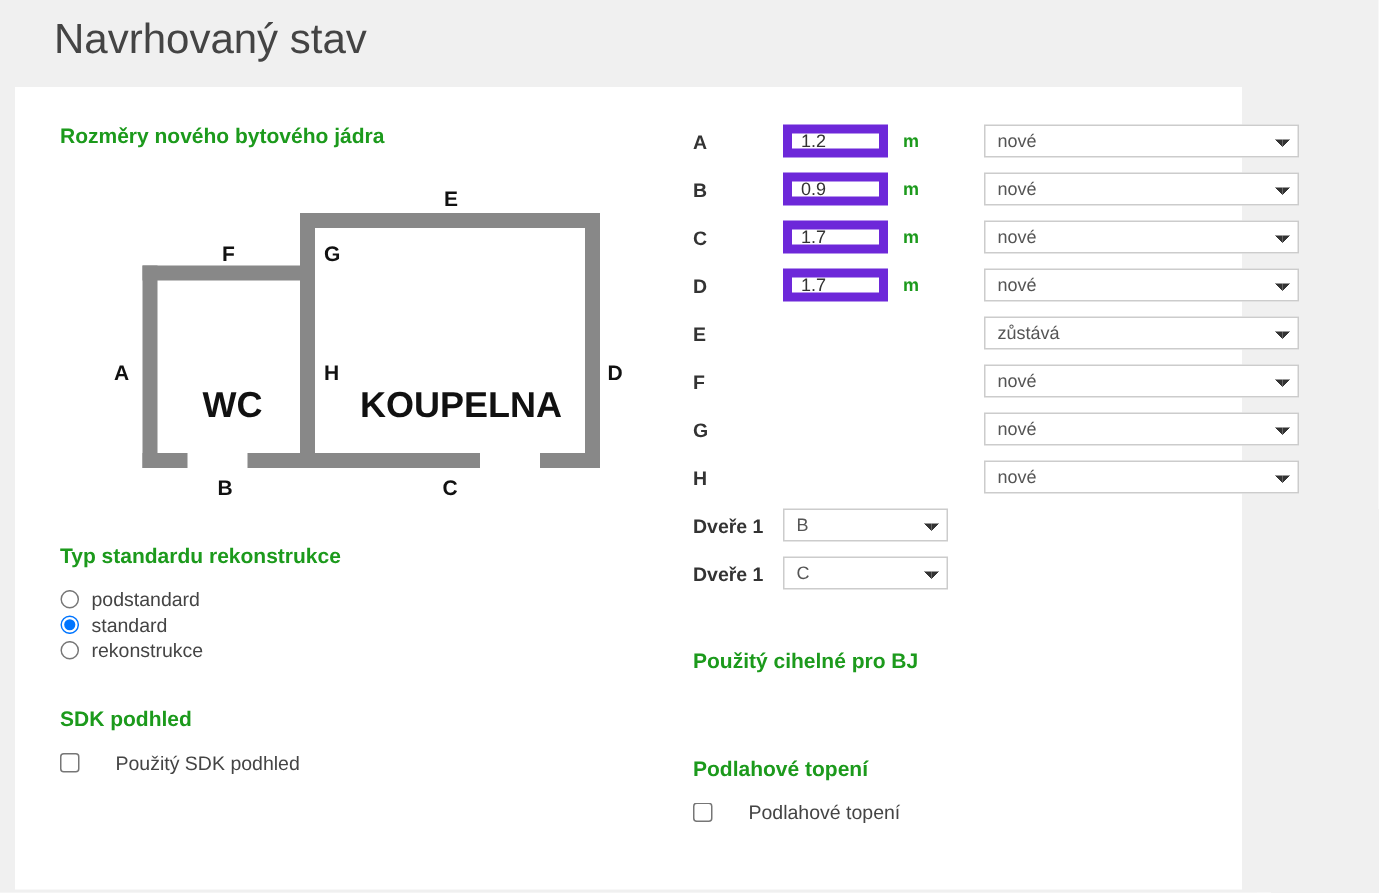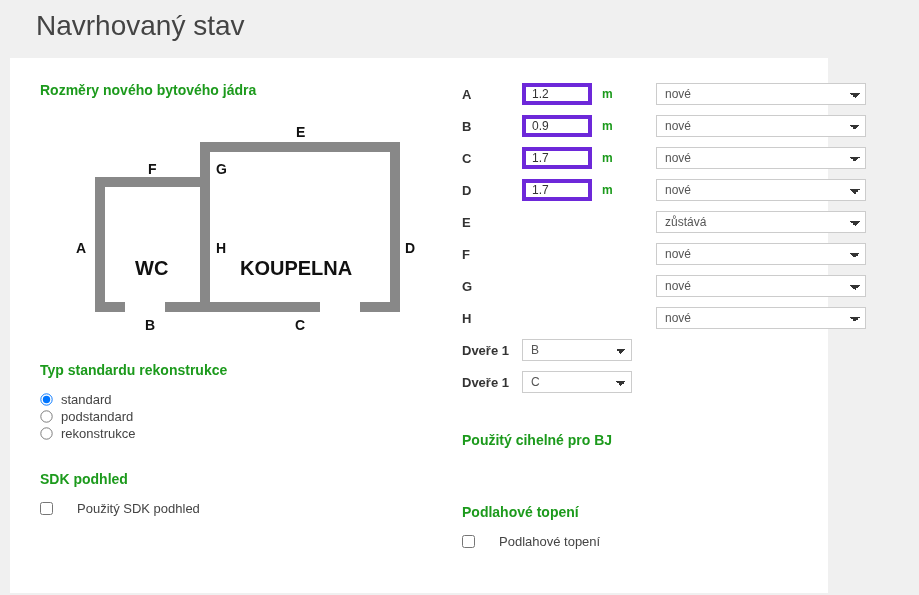--- a/index.html
+++ b/index.html
@@ -50,40 +50,40 @@
   }
   .label {
     position: absolute;
     font-weight: bold;
     font-size: 14px;
     color: #111;
   }
   .room {
     position: absolute;
     font-weight: bold;
-    font-size: 20px;
+    font-size: 24px;
     color: #111;
   }
   
   .cfg-row {
     display: flex;
     align-items: center;
     gap: 10px;
     margin-bottom: 8px;
     height: 24px;
   }
   .cfg-label {
     width: 50px;
     font-weight: bold;
     font-size: 13px;
   }
   .cfg-input {
     width: 70px;
     height: 22px;
-    border: 4px solid #6d28d9;
+    border: 6px solid #6d28d9;
     padding: 2px 6px;
     font-size: 12px;
     color: #333;
   }
   .cfg-unit {
     width: 14px;
     color: #1c9a1c;
     font-weight: bold;
     font-size: 12px;
   }
@@ -192,29 +192,29 @@
         <div class="label" style="left:176px; top:49px;">G</div>
         <div class="label" style="left:176px; top:128px;">H</div>
 
         <div class="room" style="left:95px; top:145px;">WC</div>
         <div class="room" style="left:200px; top:145px;">KOUPELNA</div>
       </div>
 
       <div class="section-title">Typ standardu rekonstrukce</div>
       <div class="radio-group">
         <label class="radio-row">
+          <input type="radio" name="std" style="">
+          <span>podstandard</span>
+        </label>
+        <label class="radio-row">
           <input type="radio" name="std" checked="" style="">
           <span>standard</span>
         </label>
         <label class="radio-row">
           <input type="radio" name="std" style="">
-          <span>podstandard</span>
-        </label>
-        <label class="radio-row">
-          <input type="radio" name="std" style="">
           <span>rekonstrukce</span>
         </label>
       </div>
 
       <div class="section-title">SDK podhled</div>
       <div class="check-row">
         <input type="checkbox" style="">
         <span>Použitý SDK podhled</span>
       </div>
     </div>

